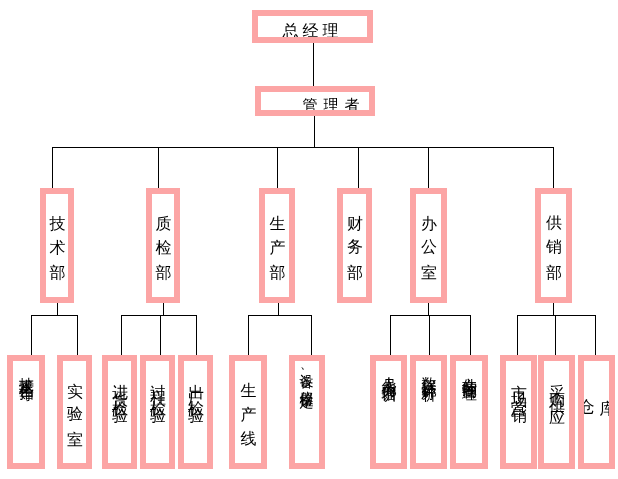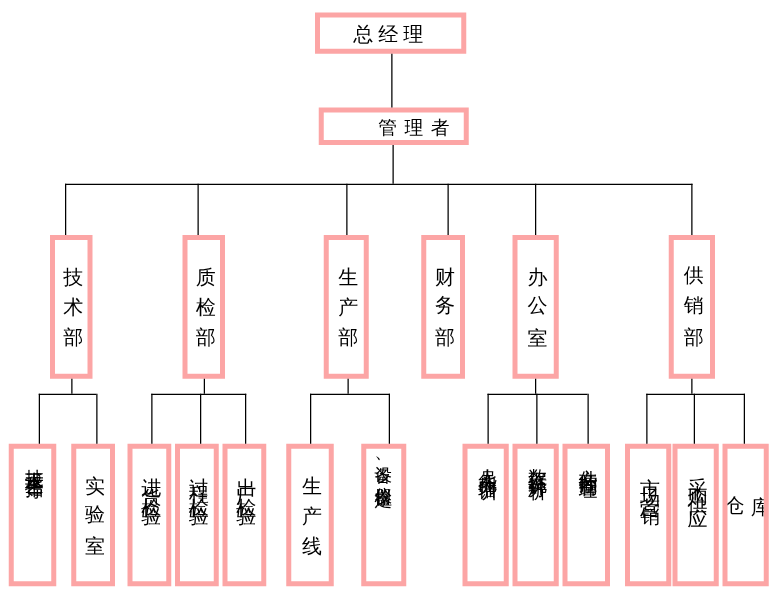--- a/index.html
+++ b/index.html
@@ -9,21 +9,21 @@
     height: 479px;
     background: #ffffff;
     font-family: "Liberation Sans", "DejaVu Sans", sans-serif;
     color: #000000;
     overflow: hidden;
   }
   .box {
     position: absolute;
     box-sizing: border-box;
     background: #ffffff;
-    border: 4px solid #fca5a5;
+    border: 6px solid #fca5a5;
     color: #000000;
     overflow: hidden;
   }
   
   .hbox { display: block; text-align: center; }
   .h-root { font-size: 16px; letter-spacing: 4px; line-height: 29px; }
   .h-rep  { font-size: 15px; letter-spacing: 6px; line-height: 26px; padding-left: 38px; }
   
   .vbox {
     display: flex;

